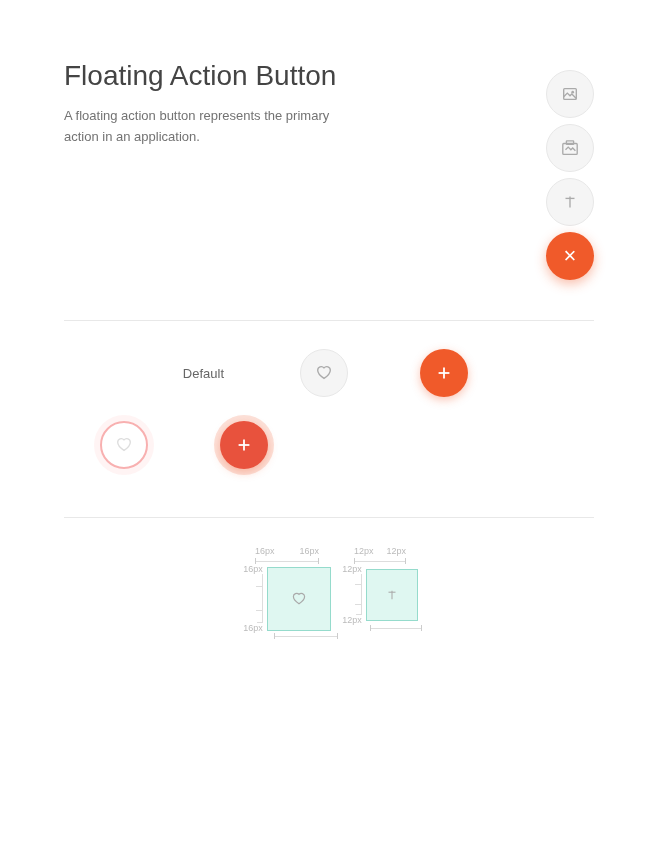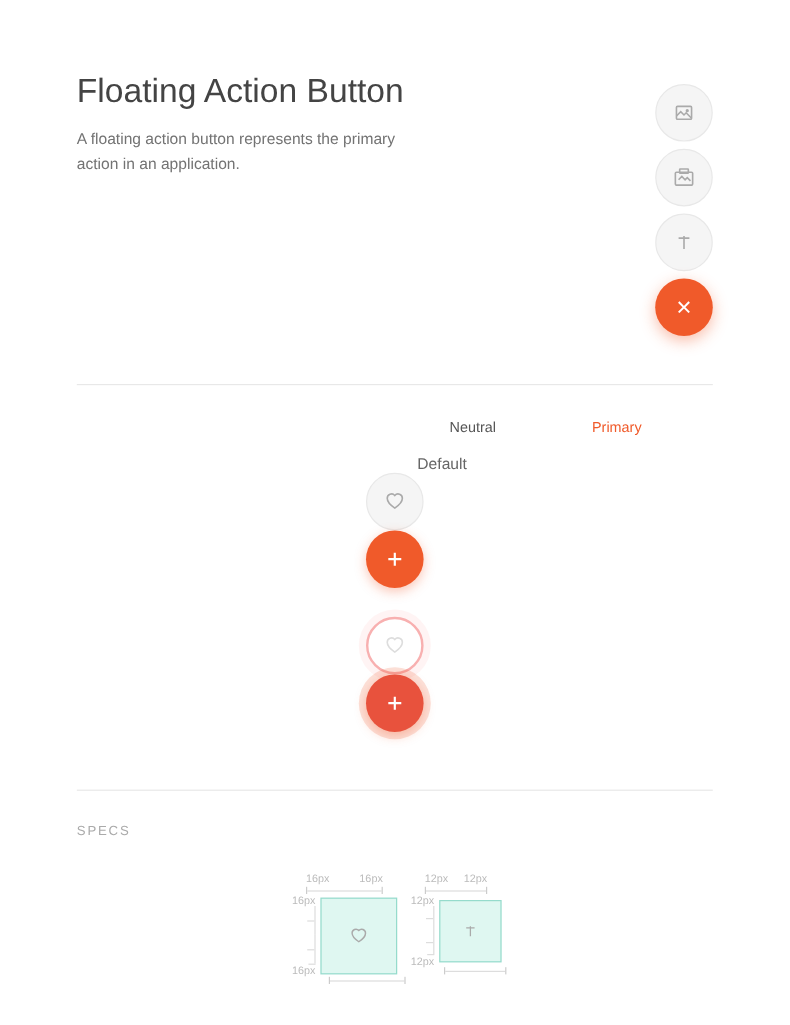--- a/index.html
+++ b/index.html
@@ -126,21 +126,20 @@
     .col-header.primary {
       width: 120px;
       text-align: center;
       color: #f05a2a;
     }
 
     .state-row {
       display: flex;
       align-items: center;
       margin-bottom: 24px;
-      flex-direction: column;
     }
 
     .state-label {
       font-size: 13px;
       color: #666;
       width: 200px;
       text-align: right;
       padding-right: 40px;
     }
 
@@ -306,24 +305,20 @@
       </div>
     </div>
   </div>
 
   <hr class="section-divider">
 
   <div class="states-section">
 
     <div class="states-table">
 
-      <div class="states-header">
-        <div class="col-header neutral">Neutral</div>
-        <div class="col-header primary">Primary</div>
-      </div>
 
       <div class="state-row">
         <div class="state-label">Default</div>
         <div class="state-neutral">
           <div class="state-fab neutral-default">
             <svg viewBox="0 0 20 20" width="18" height="18" fill="none" stroke="#aaa" stroke-width="1.5">
               <path d="M10 16s-7-4.5-7-9a4 4 0 0 1 7-2.7A4 4 0 0 1 17 7c0 4.5-7 9-7 9z"></path>
             </svg>
           </div>
         </div>
@@ -354,21 +349,20 @@
           </div>
         </div>
       </div>
 
     </div>
   </div>
 
   <hr class="section-divider">
 
   <div class="specs-section">
-    <div class="section-title">SPECS</div>
 
     <div class="specs-diagrams">
 
       <div class="spec-diagram">
 
         <div style="display:flex; justify-content:space-between; width:64px; margin-bottom:2px;">
           <span class="ann-label">16px</span>
           <span class="ann-label">16px</span>
         </div>
 

